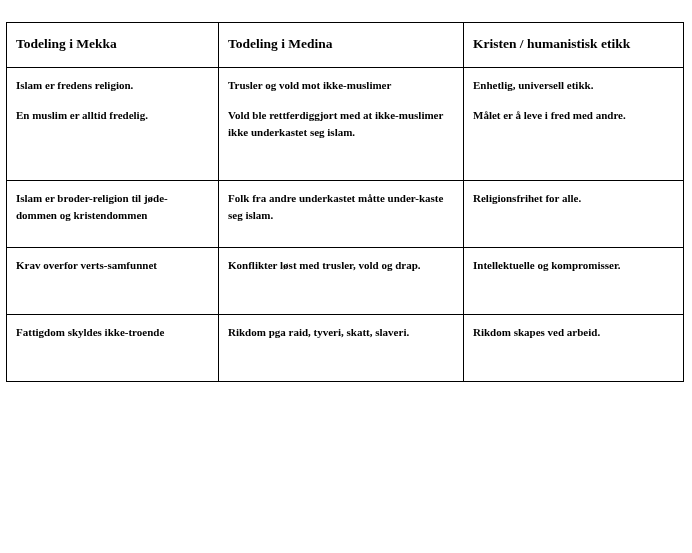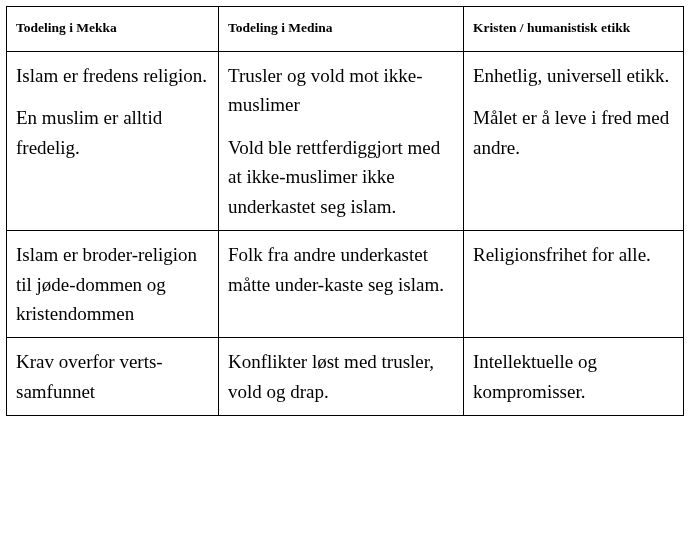--- a/index.html
+++ b/index.html
@@ -16,34 +16,34 @@
   }
   .page {
     position: relative;
     width: 692px;
     height: 553px;
     box-sizing: border-box;
   }
   table.comparison {
     position: absolute;
     left: 6px;
-    top: 6px;
+    top: 22px;
     width: 677px;
     border-collapse: collapse;
     table-layout: fixed;
     background: #ffffff;
   }
   table.comparison td,
   table.comparison th {
     border: 1px solid #000000;
     vertical-align: top;
     padding: 9px 10px 9px 9px;
-    font-size: 19px;
+    font-size: 11px;
     line-height: 1.55;
-    font-weight: normal;
+    font-weight: bold;
     text-align: left;
   }
   table.comparison thead th {
     font-weight: bold;
     font-size: 13.5px;
     padding-top: 11px;
     padding-bottom: 12px;
   }
   col.c1 { width: 212px; }
   col.c2 { width: 245px; }
@@ -110,15 +110,26 @@
         <td class="cell">
           <p>Krav overfor verts-samfunnet</p>
         </td>
         <td class="cell">
           <p>Konflikter løst med trusler, vold og drap.</p>
         </td>
         <td class="cell">
           <p>Intellektuelle og kompromisser.</p>
         </td>
       </tr>
+      <tr class="r4">
+        <td class="cell">
+          <p>Fattigdom skyldes ikke-troende</p>
+        </td>
+        <td class="cell">
+          <p>Rikdom pga raid, tyveri, skatt, slaveri.</p>
+        </td>
+        <td class="cell">
+          <p>Rikdom skapes ved arbeid.</p>
+        </td>
+      </tr>
     </tbody>
   </table>
 </div>
 
 </body></html>

